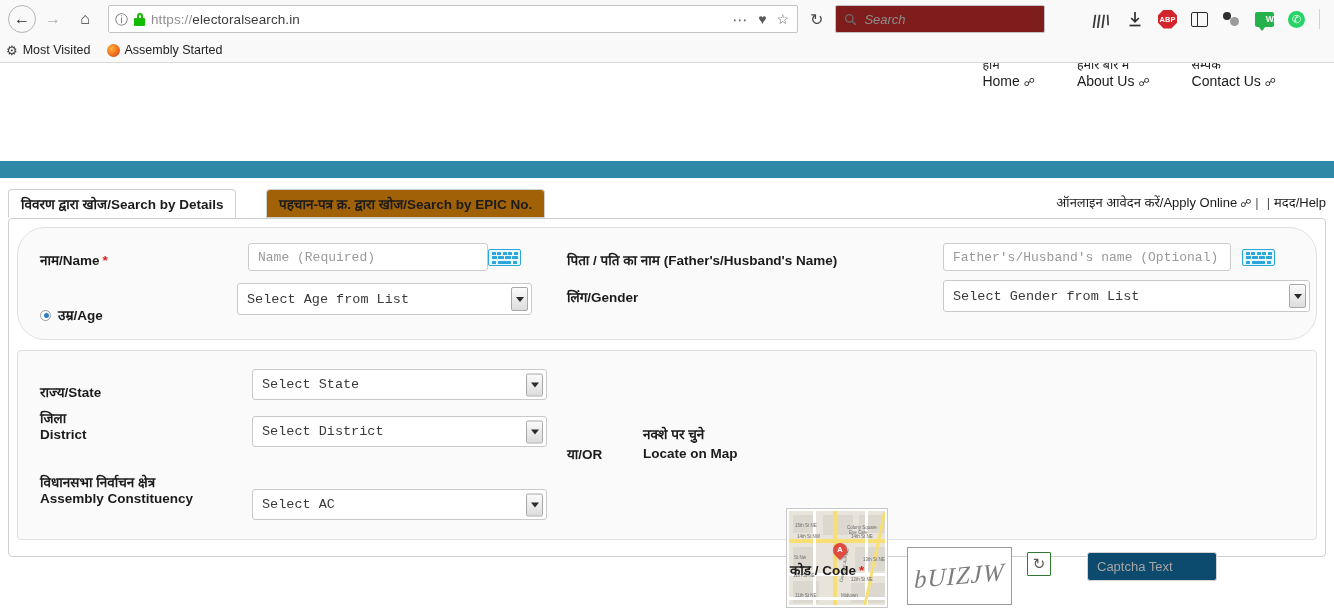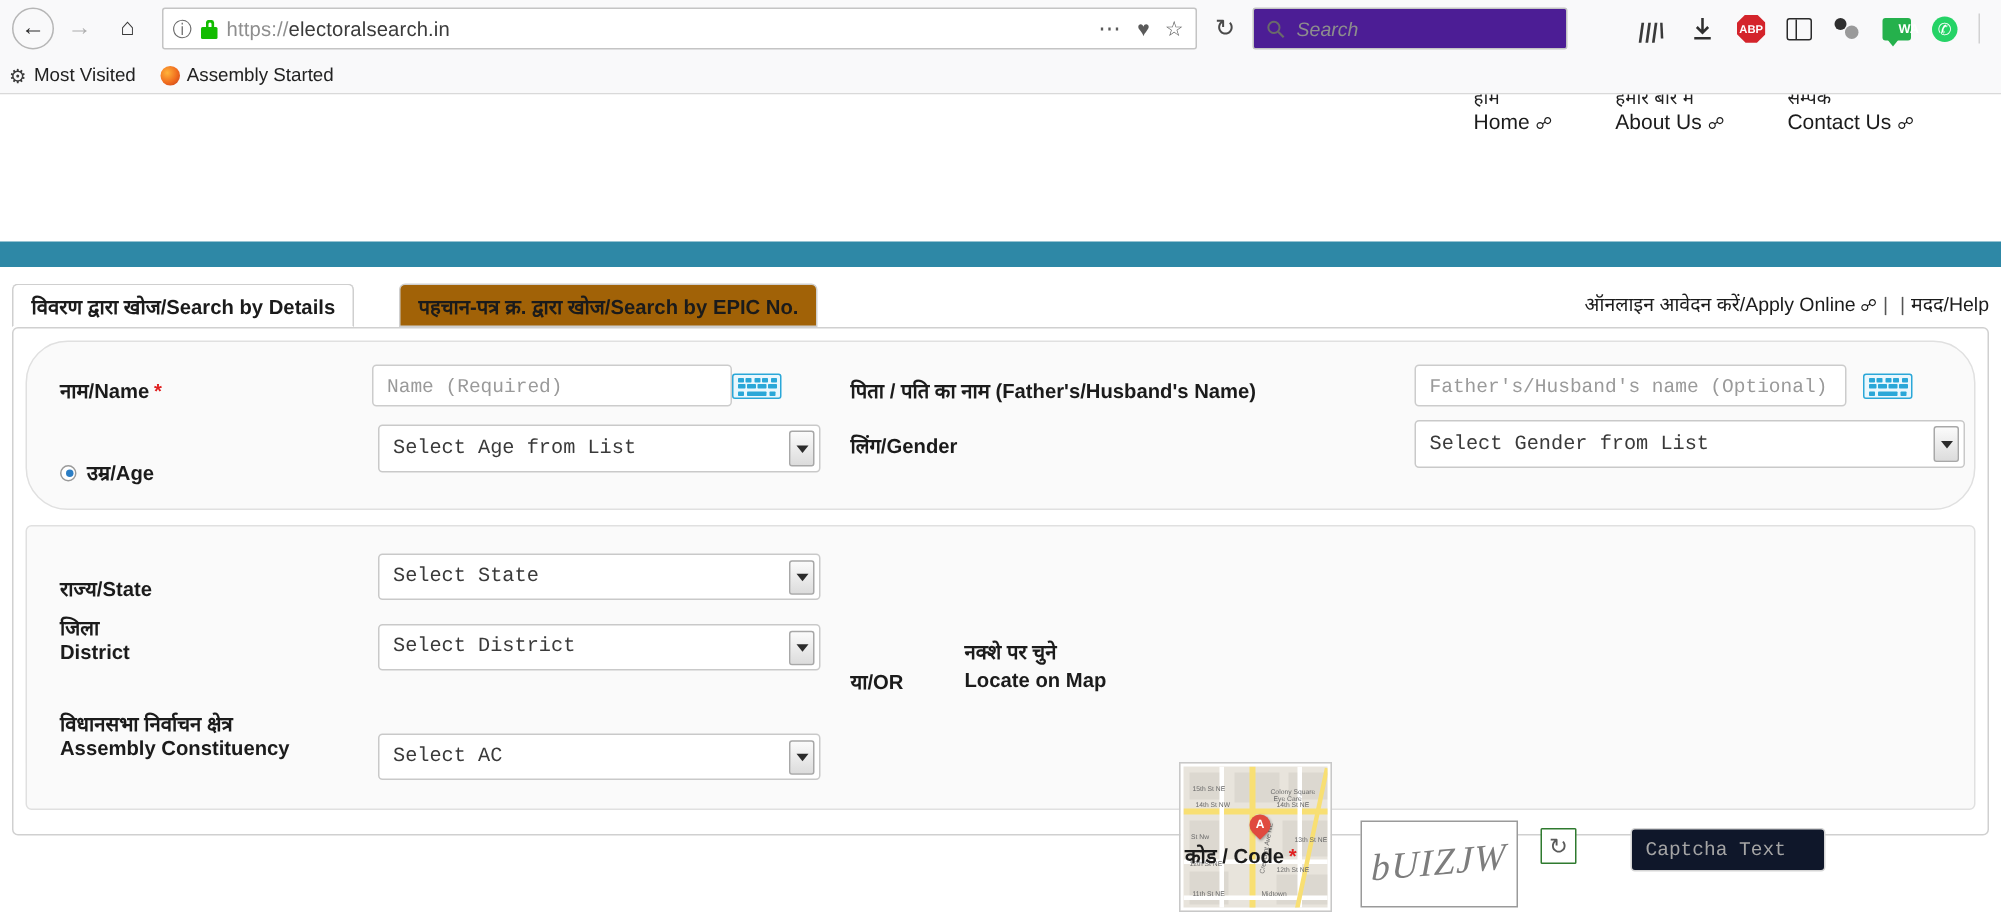--- a/index.html
+++ b/index.html
@@ -63,21 +63,21 @@
   .url-right { margin-left: auto; display: flex; align-items: center; gap: 10px; padding-right: 2px;}
   .dots { font-size: 15px; color: #5a5a5a; letter-spacing: 1px; line-height: 1;}
   .pocket, .star { color: #5a5a5a; font-size: 14px; line-height: 1;}
 
   .reload { margin-left: 10px; color: #4a4a4a; font-size: 16px; }
 
   .searchwrap {
     flex: 0 0 210px;
     height: 28px;
     margin-left: 10px;
-    background: #4c1d95;
+    background: #7f1d1d;
     border: 1px solid #c4c4c4;
     border-radius: 2px;
     display: flex; align-items: center;
     padding: 0 8px; gap: 7px;
   }
   .search-ph { font-size: 13px; color: #8d8d8d; font-style: italic; }
 
   .ext-icons {
     margin-left: auto;
     display: flex; align-items: center; gap: 14px;
@@ -272,22 +272,22 @@
     border: 1px solid #2f7a2f;
     background: #fff;
     display:flex; align-items:center; justify-content:center;
     color:#5a5a5a; font-size: 15px;
     border-radius: 1px;
   }
   .captcha-input {
     width: 130px; height: 29px;
     border: 1px solid #d5d5d5;
     border-radius: 3px;
-    background:#0f172a;
-    font-family:Liberation Mono, monospace;
+    background:#0c4a6e;
+    font-family:Liberation Sans, sans-serif;
     font-size: 13px; color: #a5a5a5;
     display:flex; align-items:center; padding: 0 9px;
   }
 </style>
 </head>
 <body>
 
 <div class="chrome">
   <div class="navbar">
     <div class="navbtn back">←</div>
@@ -420,21 +420,21 @@
         <div class="radio-row">
           <span class="radio on"></span>
           <span class="lbl">उम्र/Age</span>
         </div>
         <div class="radio-row">
           <span class="radio"></span>
           <span class="lbl">जन्म तिथि/DoB</span>
         </div>
       </div>
 
-      <div class="sel" style="position:absolute;left:234px;top:55px;width:295px;height:32px;">
+      <div class="sel" style="position:absolute;left:219px;top:55px;width:295px;height:32px;">
         <span>Select Age from List</span>
         <span class="arrow"></span>
       </div>
 
       <div class="lbl" style="position:absolute;left:549px;top:23px;">पिता / पति का नाम (Father's/Husband's Name)</div>
 
       <div class="txtinput" style="position:absolute;left:925px;top:15px;width:288px;height:28px;">
         <span>Father's/Husband's name (Optional)</span>
       </div>
 

